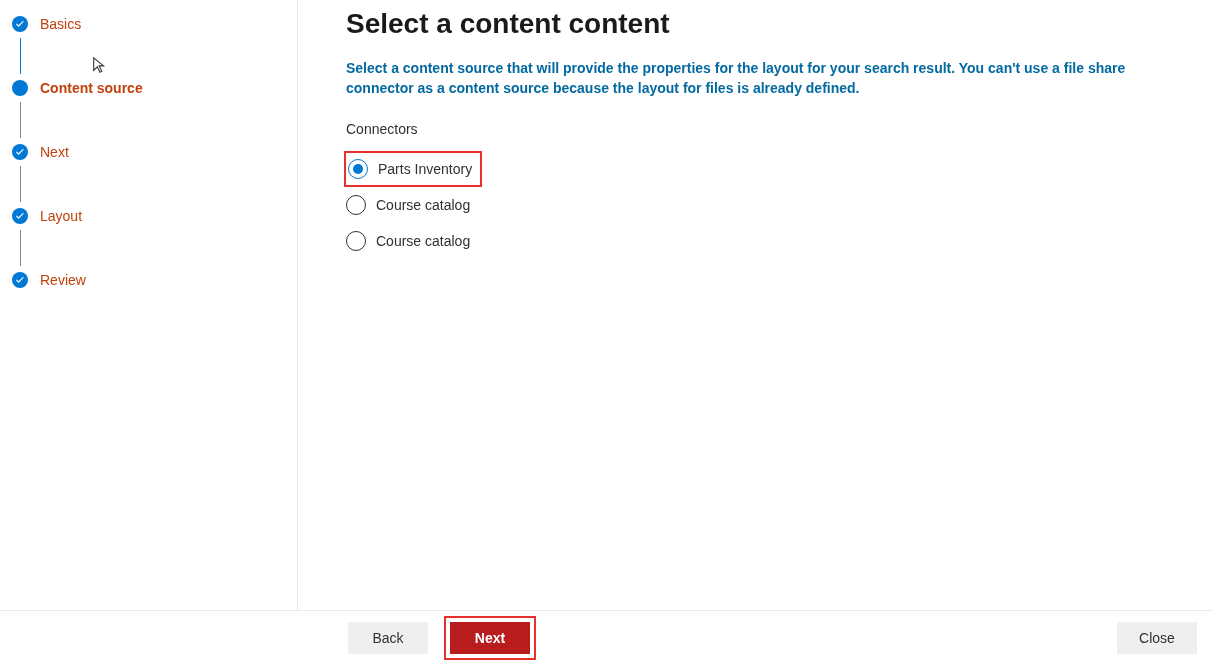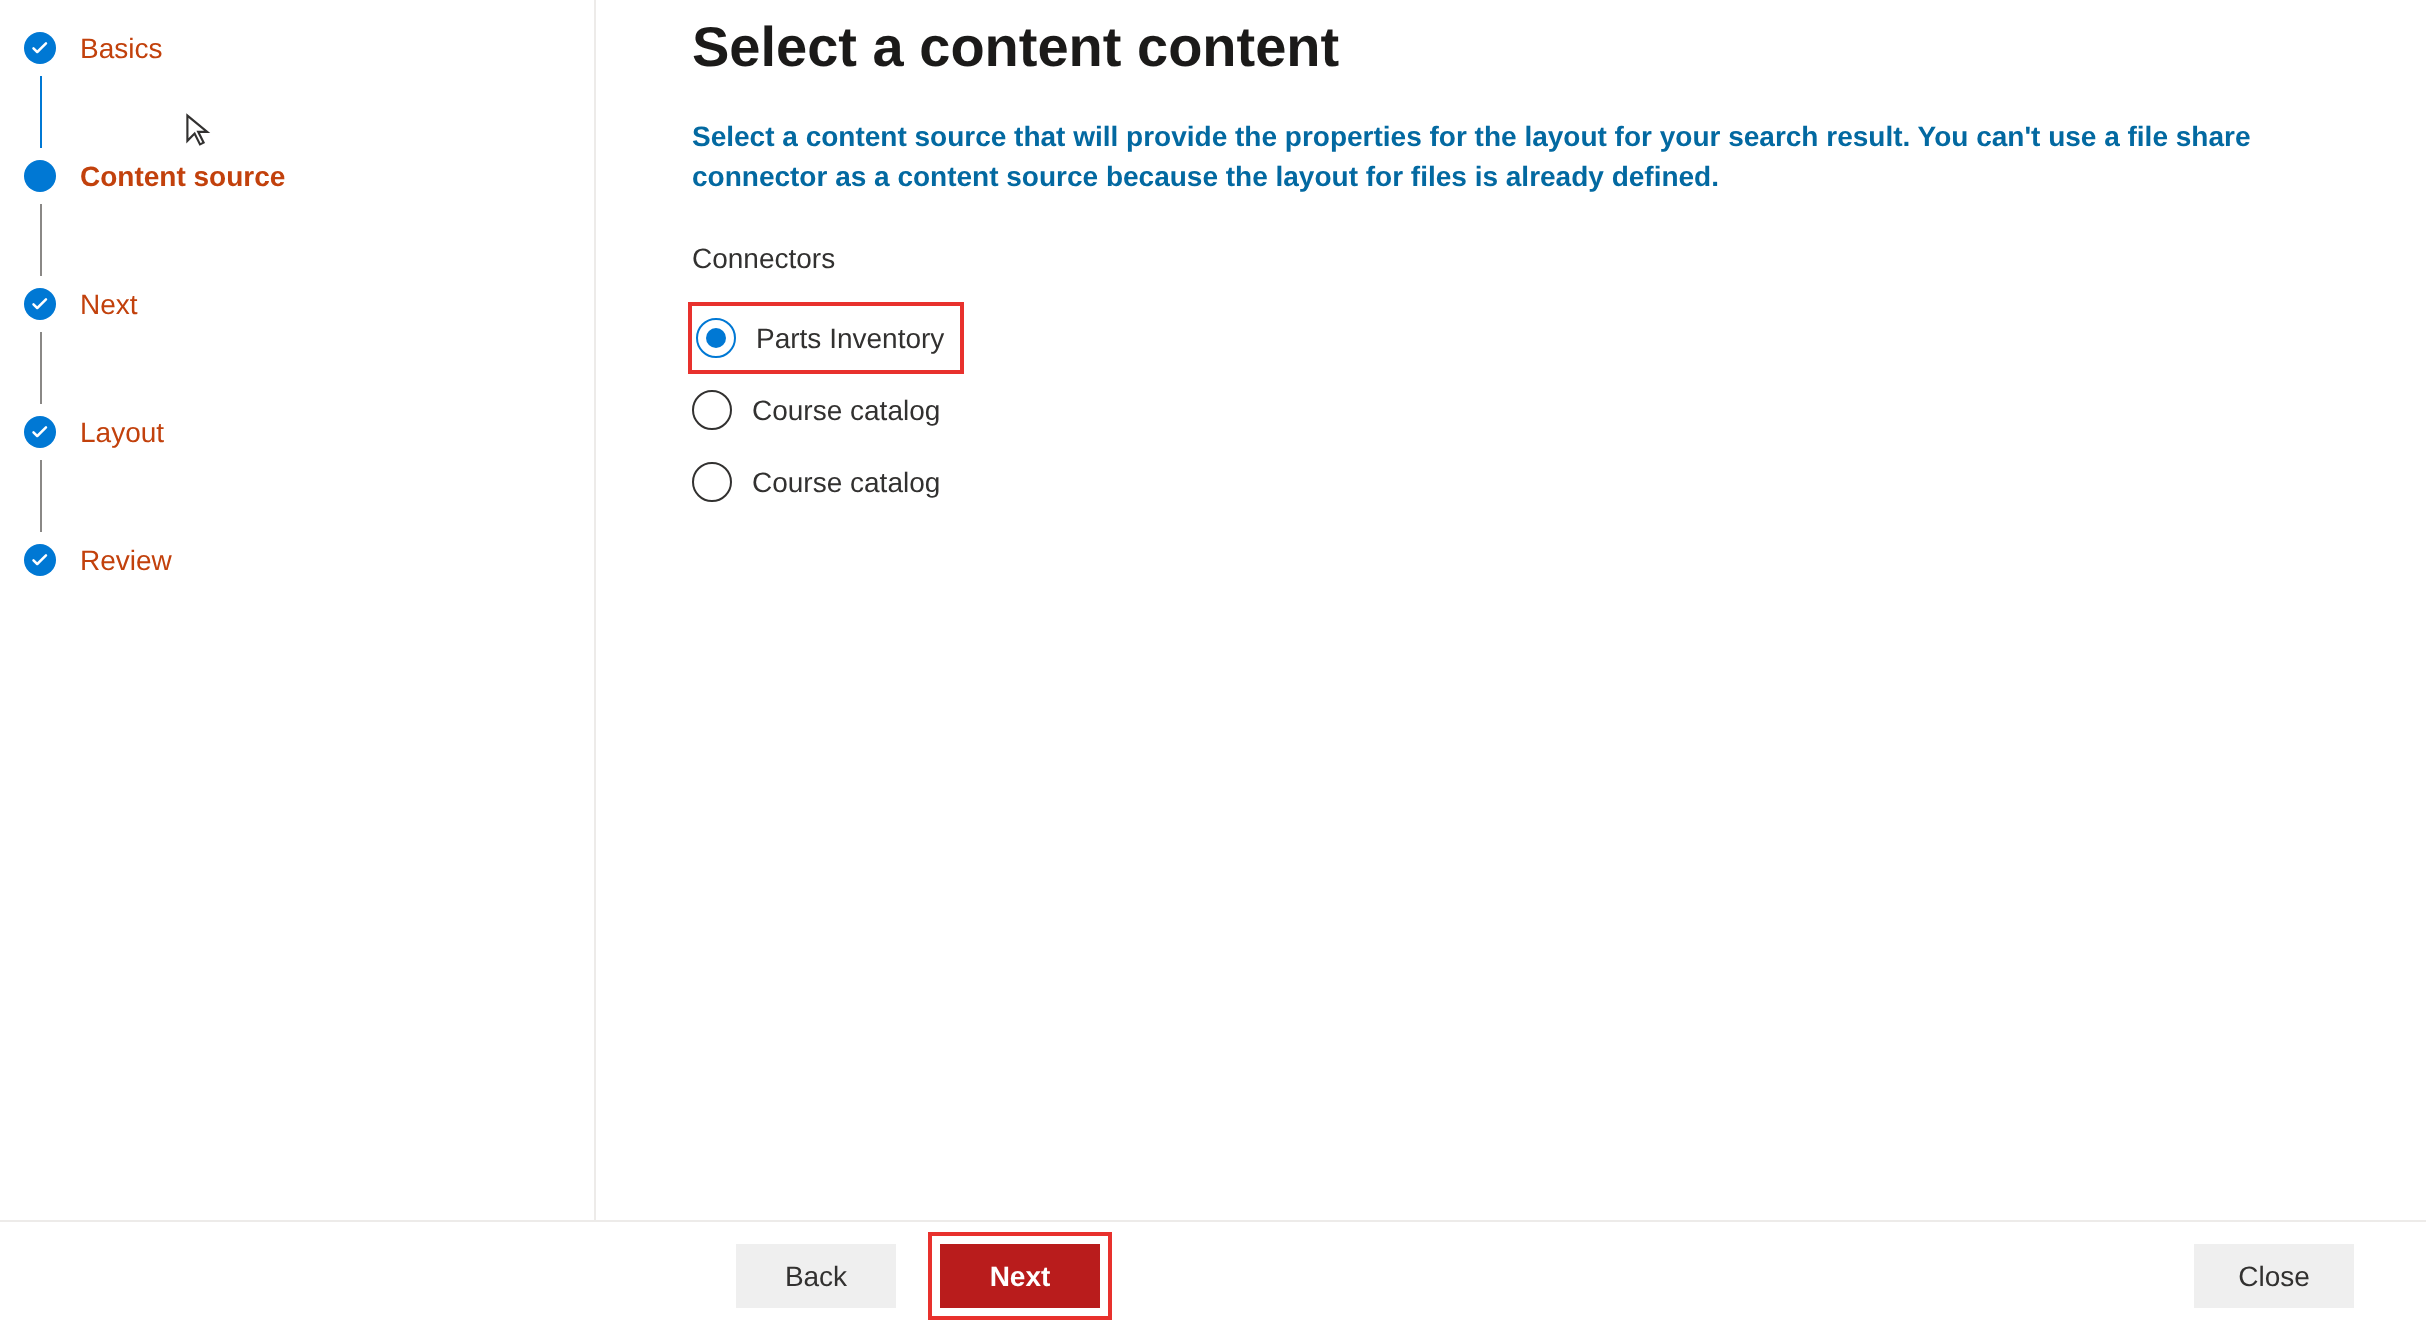--- a/index.html
+++ b/index.html
@@ -126,21 +126,21 @@
     }
     .footer {
       position: absolute;
       bottom: 0;
       left: 0;
       right: 0;
       height: 55px;
       border-top: 1px solid #edebe9;
       display: flex;
       align-items: center;
-      padding: 0 36px;
+      padding: 0 16px;
     }
     .footer-left {
       display: flex;
       align-items: center;
       margin-left: 332px;
       gap: 16px;
     }
     .btn {
       min-width: 80px;
       height: 32px;

